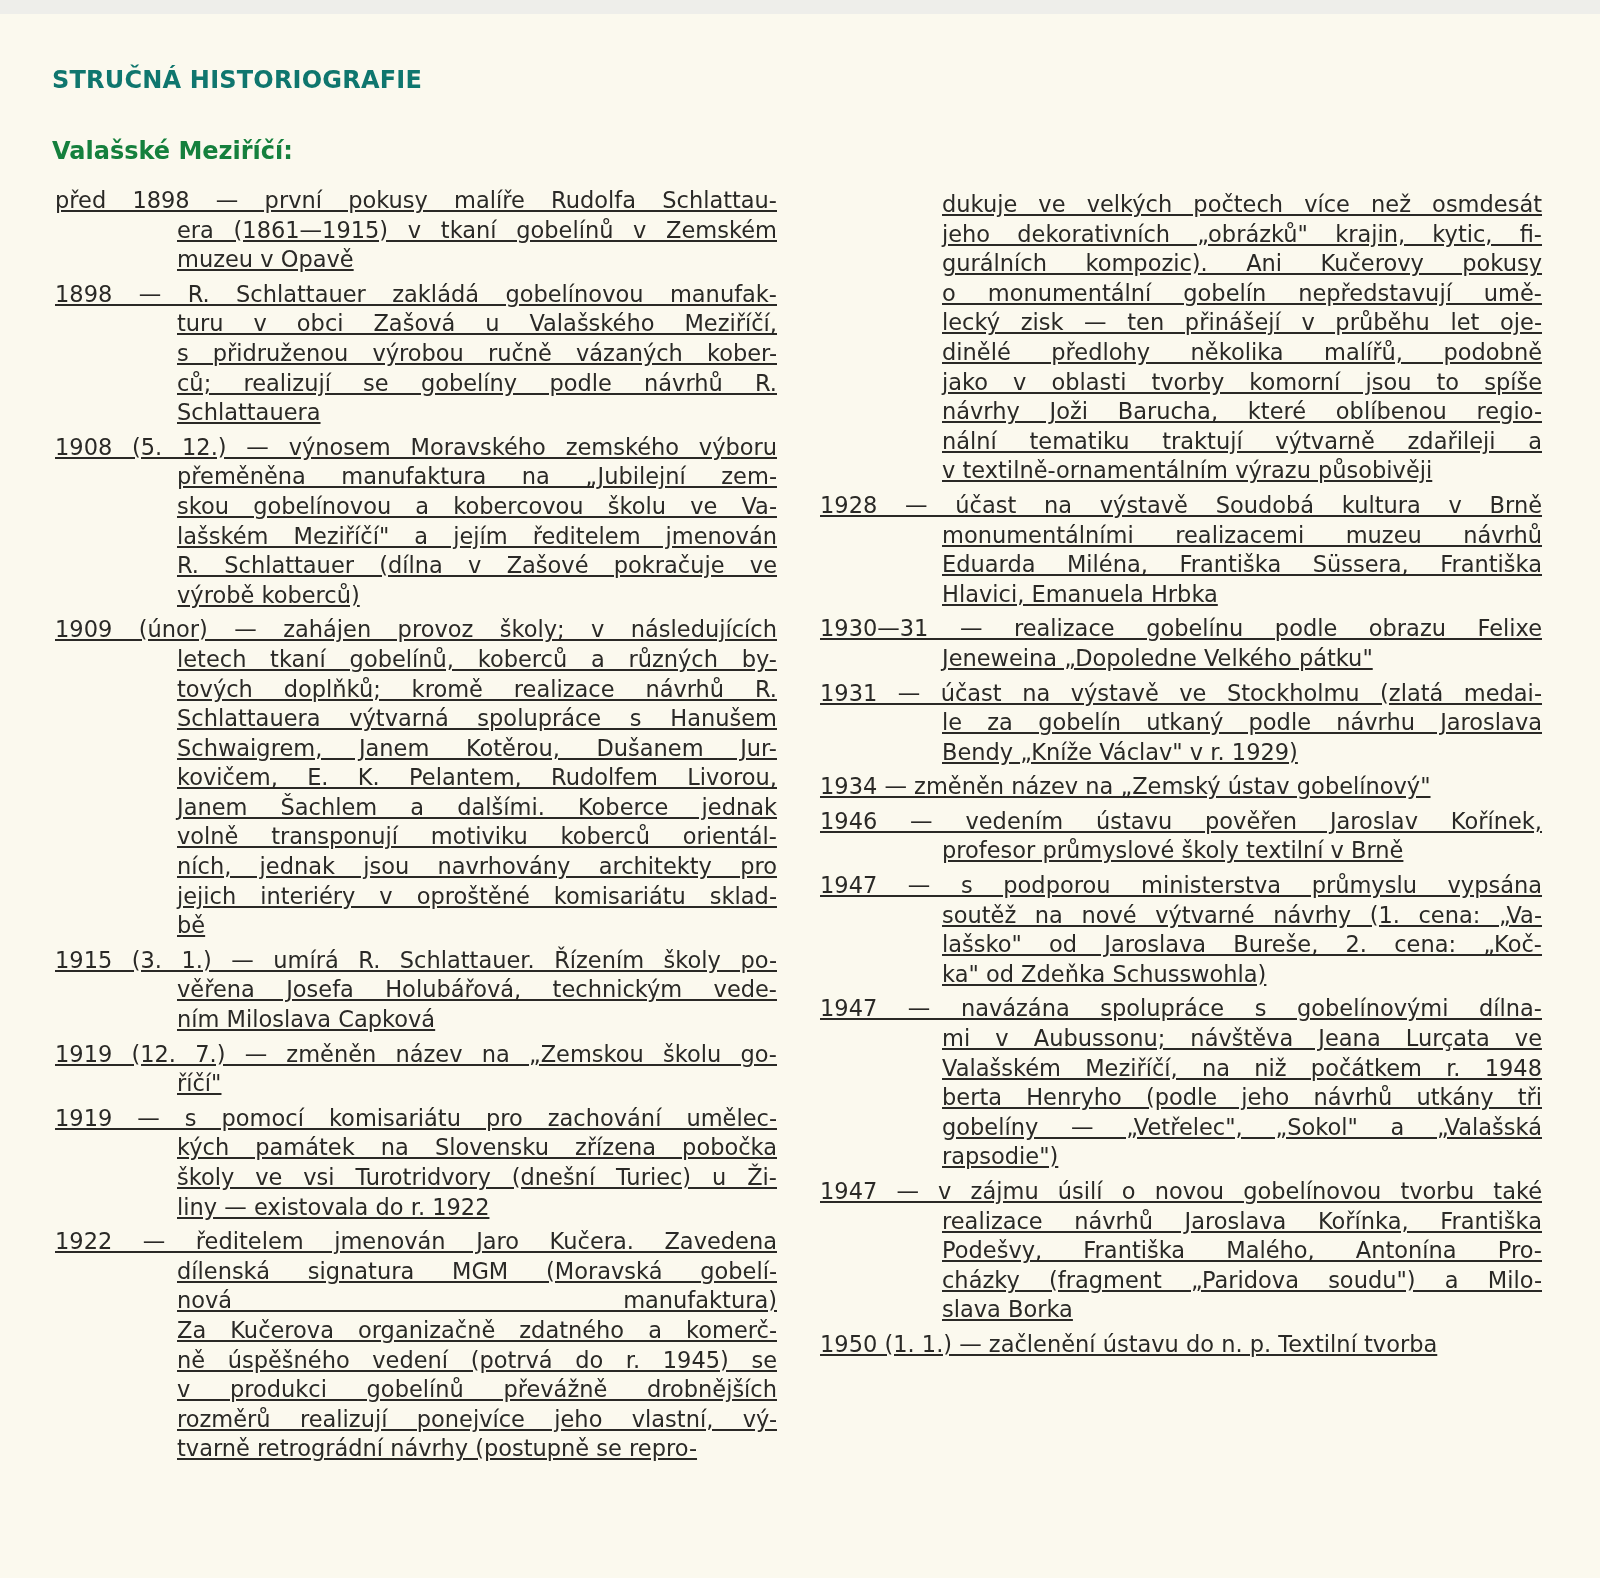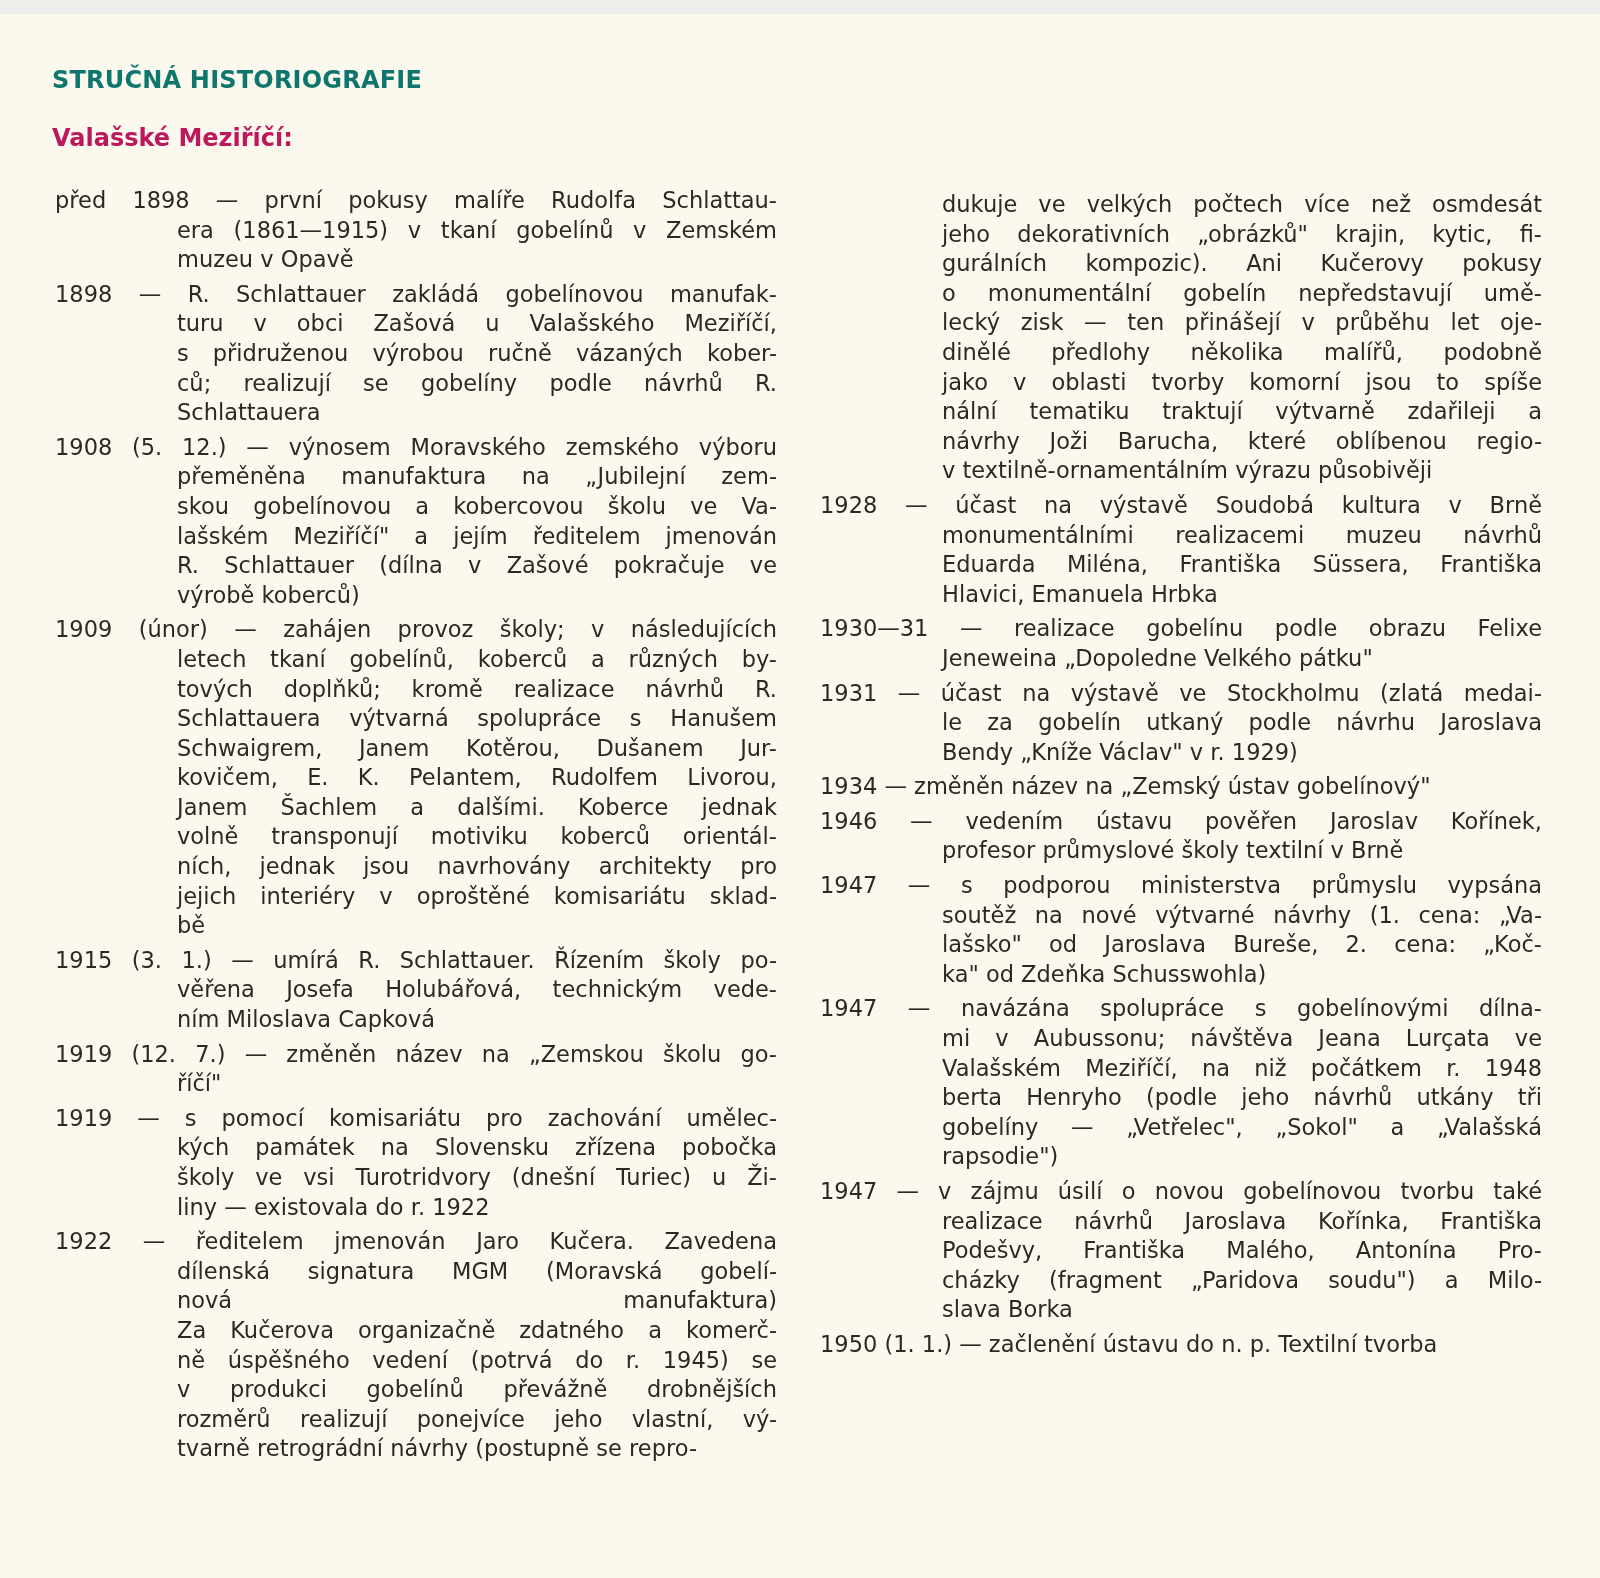--- a/index.html
+++ b/index.html
@@ -10,24 +10,24 @@
       color: #2a2926;
       position: relative;
     }
     .topstrip { position: absolute; left: 0; top: 0; width: 1600px; height: 14px; background: #eeeeea; }
     .page { position: absolute; left: 0; top: 14px; width: 1600px; height: 1564px; }
     .title {
       position: absolute; left: 52px; top: 52px;
       font-size: 24px; font-weight: bold; letter-spacing: 0.2px; color: #0f766e;
     }
     .subtitle {
-      position: absolute; left: 52px; top: 110px;
-      font-size: 24px; font-weight: bold; color: #be185d;
+      position: absolute; left: 52px; top: 123px;
+      font-size: 24px; font-weight: bold; color: #15803d;
     }
-    .col { position: absolute; width: 720px; font-size: 22.5px; line-height: 29.6px; }
+    .col { position: absolute; width: 720px; font-size: 22.5px; line-height: 29.6px; text-decoration: underline; }
     .col.left { left: 55px; top: 172px; width: 722px; }
     .col.right { left: 820px; top: 176px; width: 722px; }
     .entry { position: relative; margin-bottom: 5px; }
     .line { white-space: nowrap; display: block; text-align-last: justify; text-align: justify; }
     .line.last { text-align-last: left; }
     .indent { padding-left: 122px; }
   </style>
 </head>
 <body>
 
@@ -98,22 +98,22 @@
     </div>
   <div class="col right" id="rightcol">
       <div class="entry">
         <span class="line indent">dukuje ve velkých počtech více než osmdesát</span>
         <span class="line indent">jeho dekorativních „obrázků" krajin, kytic, fi-</span>
         <span class="line indent">gurálních kompozic). Ani Kučerovy pokusy</span>
         <span class="line indent">o monumentální gobelín nepředstavují umě-</span>
         <span class="line indent">lecký zisk — ten přinášejí v průběhu let oje-</span>
         <span class="line indent">dinělé předlohy několika malířů, podobně</span>
         <span class="line indent">jako v oblasti tvorby komorní jsou to spíše</span>
+        <span class="line indent">návrhy Joži Barucha, které oblíbenou regio-</span>
         <span class="line indent">nální tematiku traktují výtvarně zdařileji a</span>
-        <span class="line indent">návrhy Joži Barucha, které oblíbenou regio-</span>
         <span class="line indent last">v textilně-ornamentálním výrazu působivěji</span>
       </div>
       <div class="entry">
         <span class="line">1928 — účast na výstavě Soudobá kultura v Brně</span>
         <span class="line indent">monumentálními realizacemi muzeu návrhů</span>
         <span class="line indent">Eduarda Miléna, Františka Süssera, Františka</span>
         <span class="line indent last">Hlavici, Emanuela Hrbka</span>
       </div>
       <div class="entry">
         <span class="line">1930—31 — realizace gobelínu podle obrazu Felixe</span>

